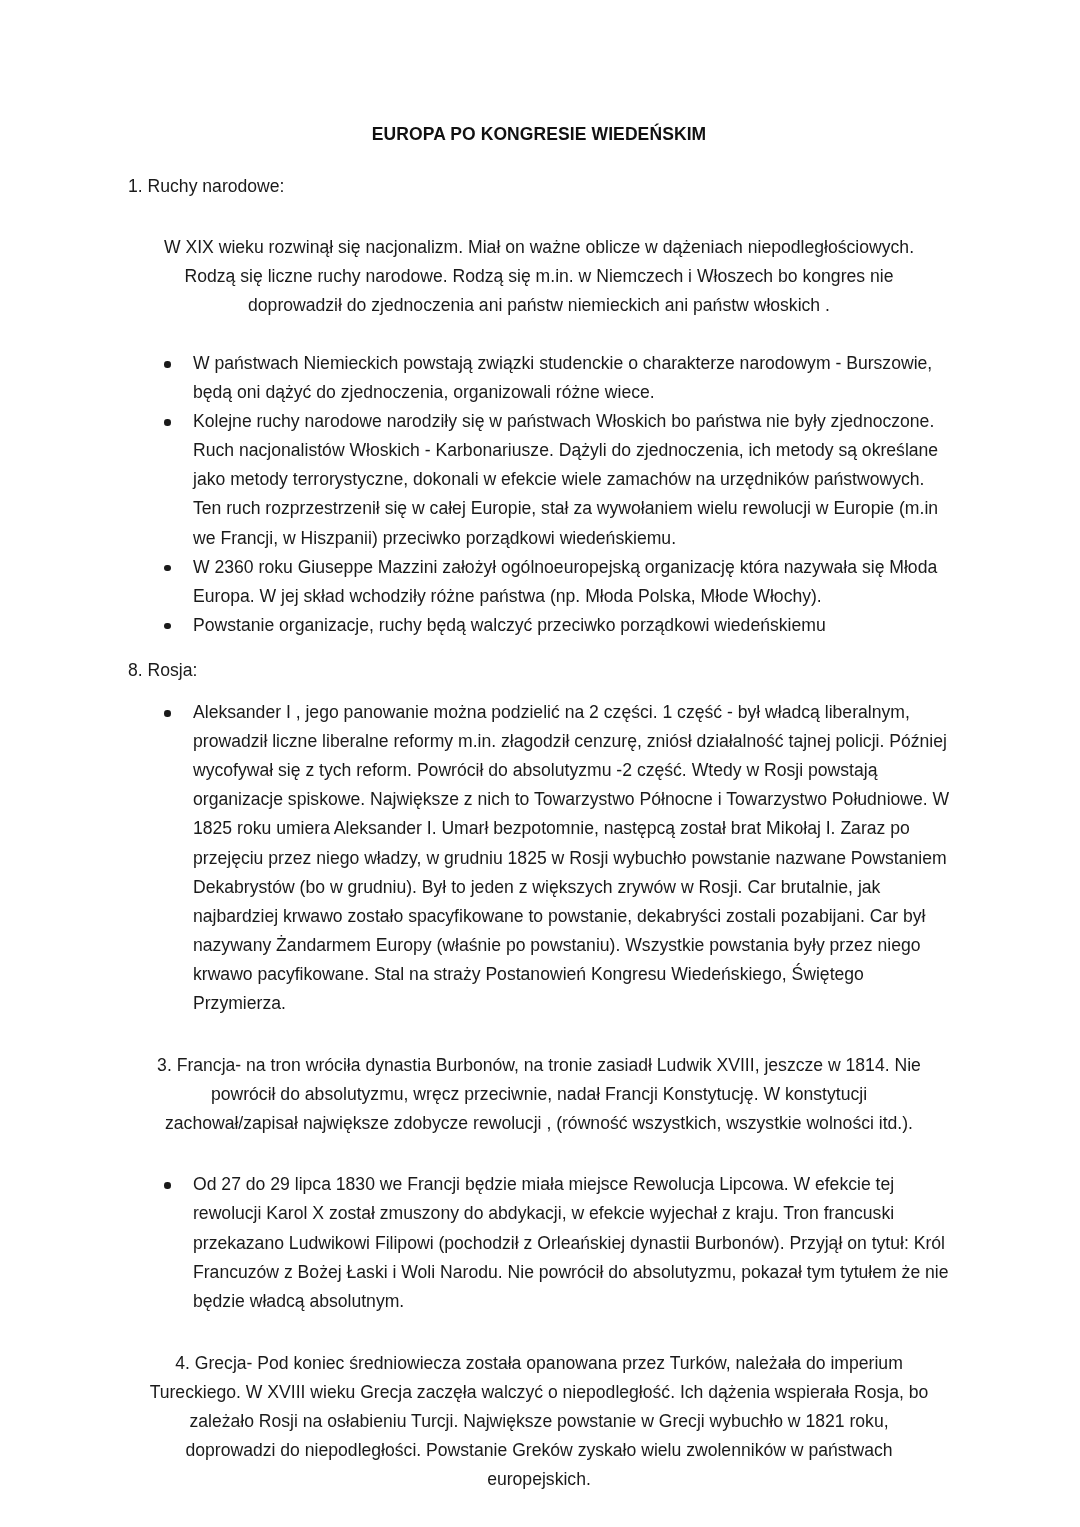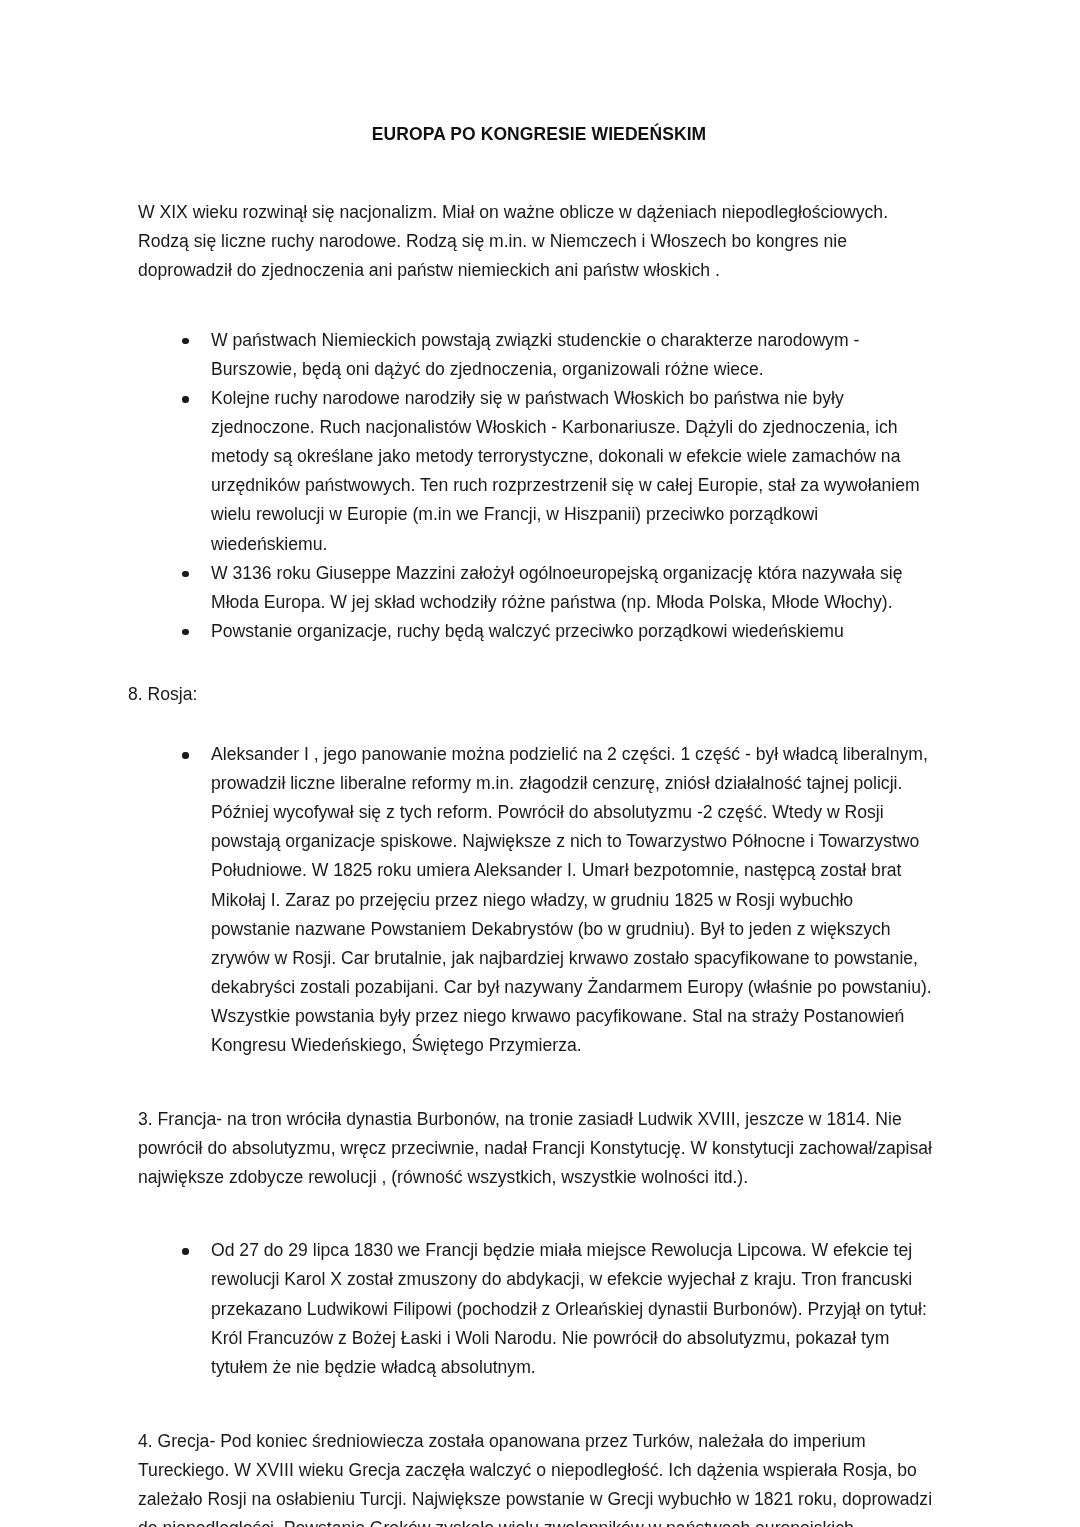--- a/index.html
+++ b/index.html
@@ -33,41 +33,41 @@
     font-weight: bold;
     text-align: center;
     letter-spacing: 0.1px;
     line-height: 1.35;
     margin: 0 0 0 0;
     color: #111111;
   }
   .para {
     font-size: 17.6px;
     line-height: 29.1px;
-    margin: 10px;
+    margin: 16px;
     color: #1a1a1a;
-    text-align: left;
+    text-align: center;
   }
   .section-heading {
     font-size: 17.6px;
     line-height: 29.1px;
     margin: 0;
     color: #1a1a1a;
   }
   .gap-title-to-s1 { height: 25px; }
   .gap-heading-to-para { height: 16px; }
   .gap-para-to-list { height: 13px; }
   .gap-list-to-heading { height: 16px; }
   .gap-list-to-para { height: 17px; }
   .gap-para-to-list2 { height: 16px; }
   .gap-list-to-para2 { height: 17px; }
 
   ul.bullets {
     list-style: none;
-    margin: 18px;
+    margin: 0;
     padding: 0;
   }
   ul.bullets > li {
     position: relative;
     padding-left: 65px;
     font-size: 17.6px;
     line-height: 29.1px;
     color: #1a1a1a;
     margin: 0;
   }
@@ -85,31 +85,32 @@
 </head>
 <body>
 
 <div class="page">
   <div class="content">
 
     <h1 class="doc-title">EUROPA PO KONGRESIE WIEDEŃSKIM</h1>
 
     <div class="gap-title-to-s1"></div>
 
+    <p class="section-heading">1. Ruchy narodowe:</p>
 
     <div class="gap-heading-to-para"></div>
 
     <p class="para">W XIX wieku rozwinął się nacjonalizm. Miał on ważne oblicze w dążeniach niepodległościowych. Rodzą się liczne ruchy narodowe. Rodzą się m.in. w Niemczech i Włoszech bo kongres nie doprowadził do zjednoczenia ani państw niemieckich ani państw włoskich .</p>
 
     <div class="gap-para-to-list"></div>
 
     <ul class="bullets">
       <li>W państwach Niemieckich powstają związki studenckie o charakterze narodowym - Burszowie, będą oni dążyć do zjednoczenia, organizowali różne wiece.</li>
       <li>Kolejne ruchy narodowe narodziły się w państwach Włoskich bo państwa nie były zjednoczone. Ruch nacjonalistów Włoskich - Karbonariusze. Dążyli do zjednoczenia, ich metody są określane jako metody terrorystyczne, dokonali w efekcie wiele zamachów na urzędników państwowych. Ten ruch rozprzestrzenił się w całej Europie, stał za wywołaniem wielu rewolucji w Europie (m.in we Francji, w Hiszpanii) przeciwko porządkowi wiedeńskiemu.</li>
-      <li>W 3136 roku Giuseppe Mazzini założył ogólnoeuropejską organizację która nazywała się Młoda Europa. W jej skład wchodziły różne państwa (np. Młoda Polska, Młode Włochy).</li>
+      <li>W 2360 roku Giuseppe Mazzini założył ogólnoeuropejską organizację która nazywała się Młoda Europa. W jej skład wchodziły różne państwa (np. Młoda Polska, Młode Włochy).</li>
       <li>Powstanie organizacje, ruchy będą walczyć przeciwko porządkowi wiedeńskiemu</li>
     </ul>
 
     <div class="gap-list-to-heading"></div>
 
     <p class="section-heading">8. Rosja:</p>
 
     <div class="gap-para-to-list"></div>
 
     <ul class="bullets">

